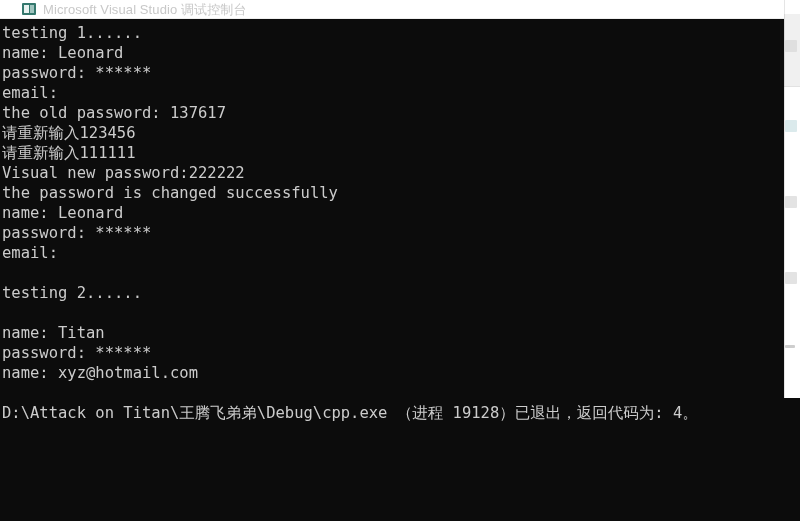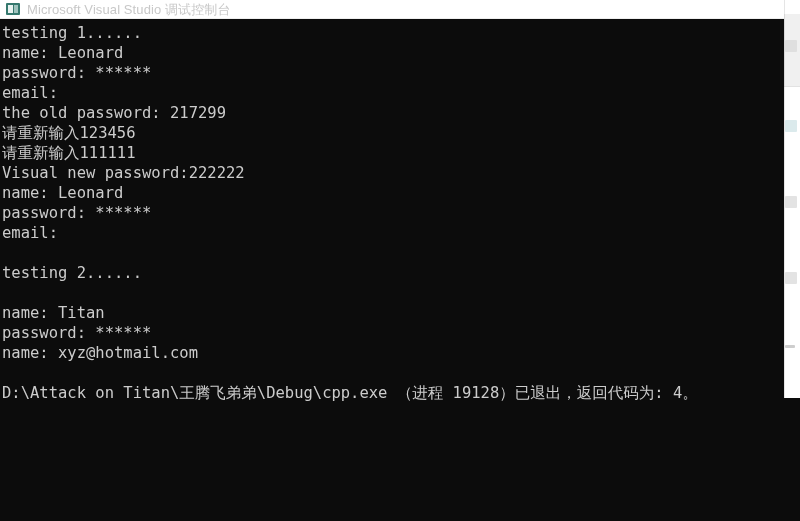--- a/index.html
+++ b/index.html
@@ -68,21 +68,21 @@
   }
   .titlebar {
     position: absolute;
     left: 0;
     top: 0;
     width: 784px;
     height: 19px;
     background: #ffffff;
     display: flex;
     align-items: center;
-    padding-left: 6px;
+    padding-left: 22px;
     box-sizing: border-box;
     border-bottom: 1px solid #eeeeee;
   }
   .title-icon {
     width: 14px;
     height: 13px;
     margin-right: 7px;
     flex: 0 0 auto;
     position: relative;
   }
@@ -171,24 +171,25 @@
         <span class="ic-screen2"></span>
       </span>
       <span class="title-text">Microsoft Visual Studio 调试控制台</span>
     </div>
 
     <div class="console-body">
       <div class="console-line">testing 1......</div>
       <div class="console-line">name: Leonard</div>
       <div class="console-line">password: ******</div>
       <div class="console-line">email:</div>
-      <div class="console-line">the old password: 217299</div>
+      <div class="console-line">the old password: 137617</div>
       <div class="console-line">请重新输入123456</div>
       <div class="console-line">请重新输入111111</div>
       <div class="console-line">Visual new password:222222</div>
+      <div class="console-line">the password is changed successfully</div>
       <div class="console-line">name: Leonard</div>
       <div class="console-line">password: ******</div>
       <div class="console-line">email:</div>
       <div class="console-line blank"></div>
       <div class="console-line">testing 2......</div>
       <div class="console-line blank"></div>
       <div class="console-line">name: Titan</div>
       <div class="console-line">password: ******</div>
       <div class="console-line">name: xyz@hotmail.com</div>
       <div class="console-line blank"></div>

